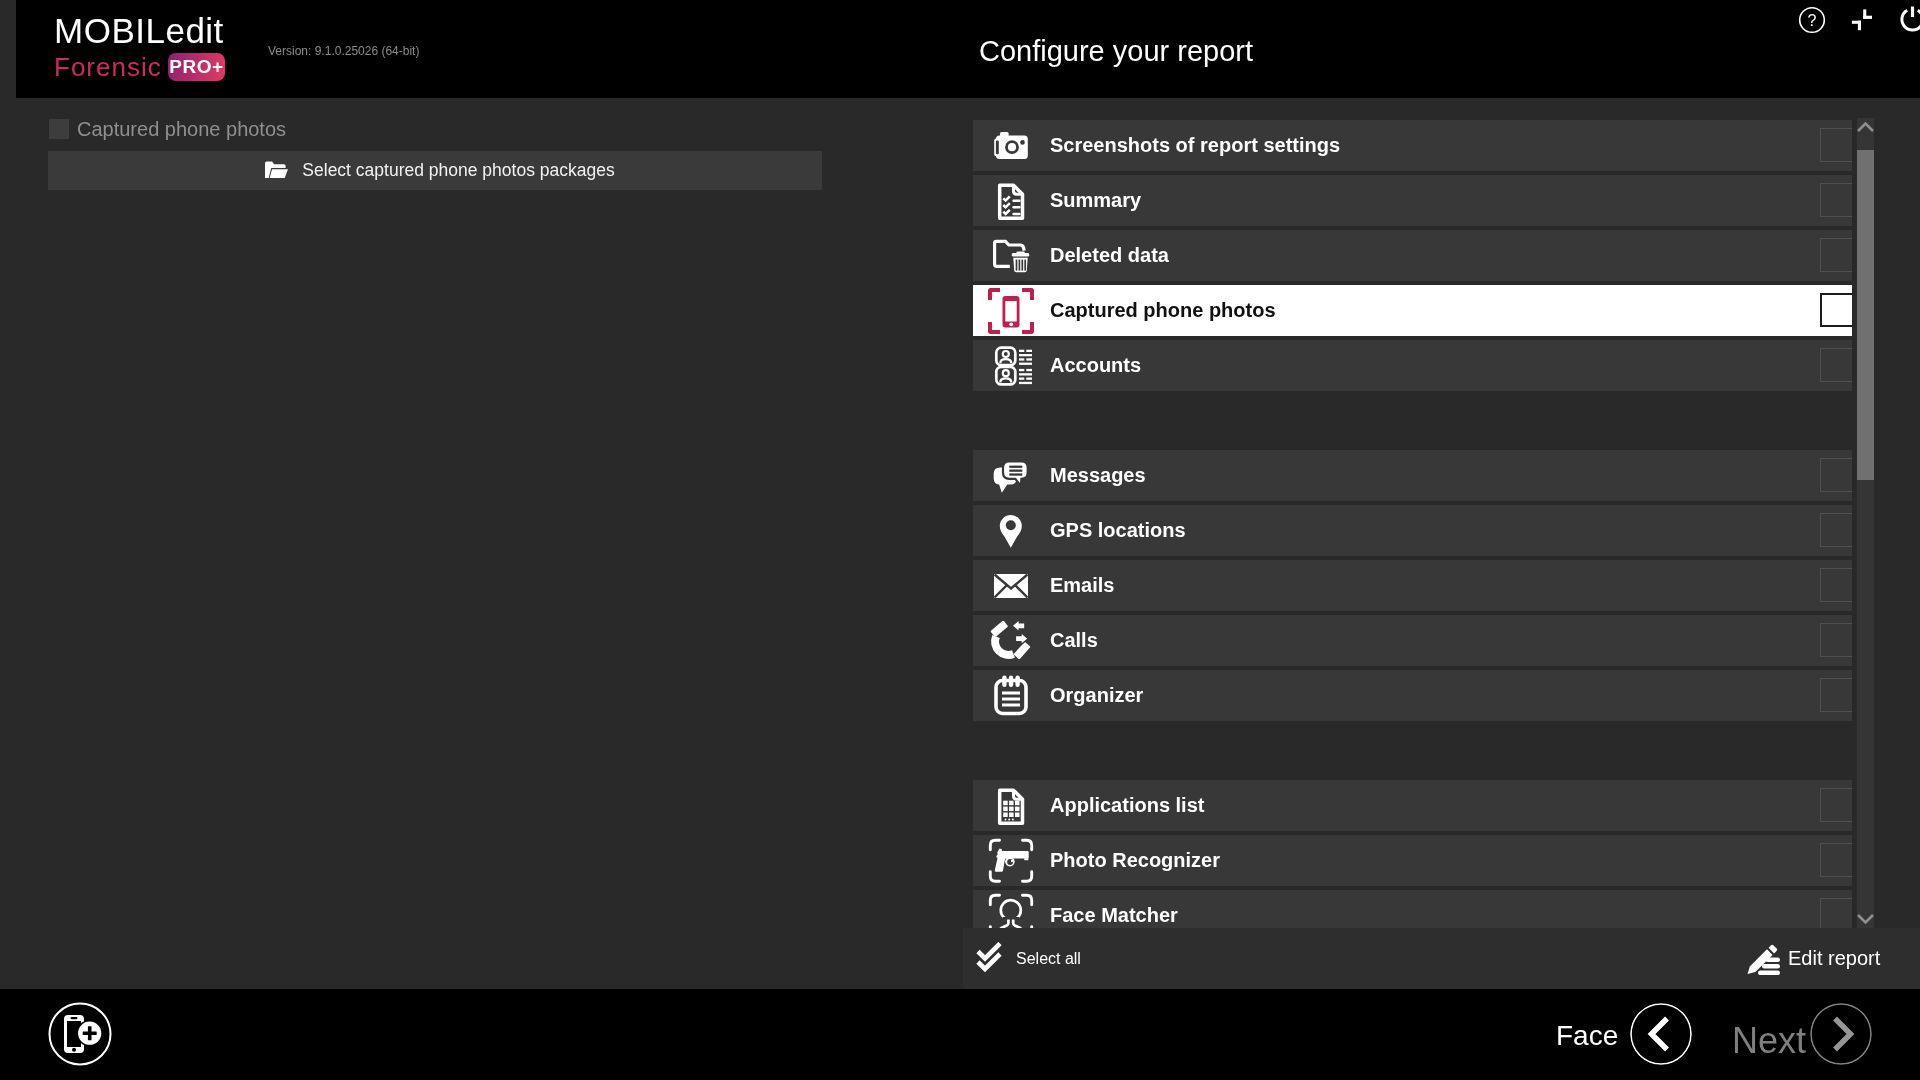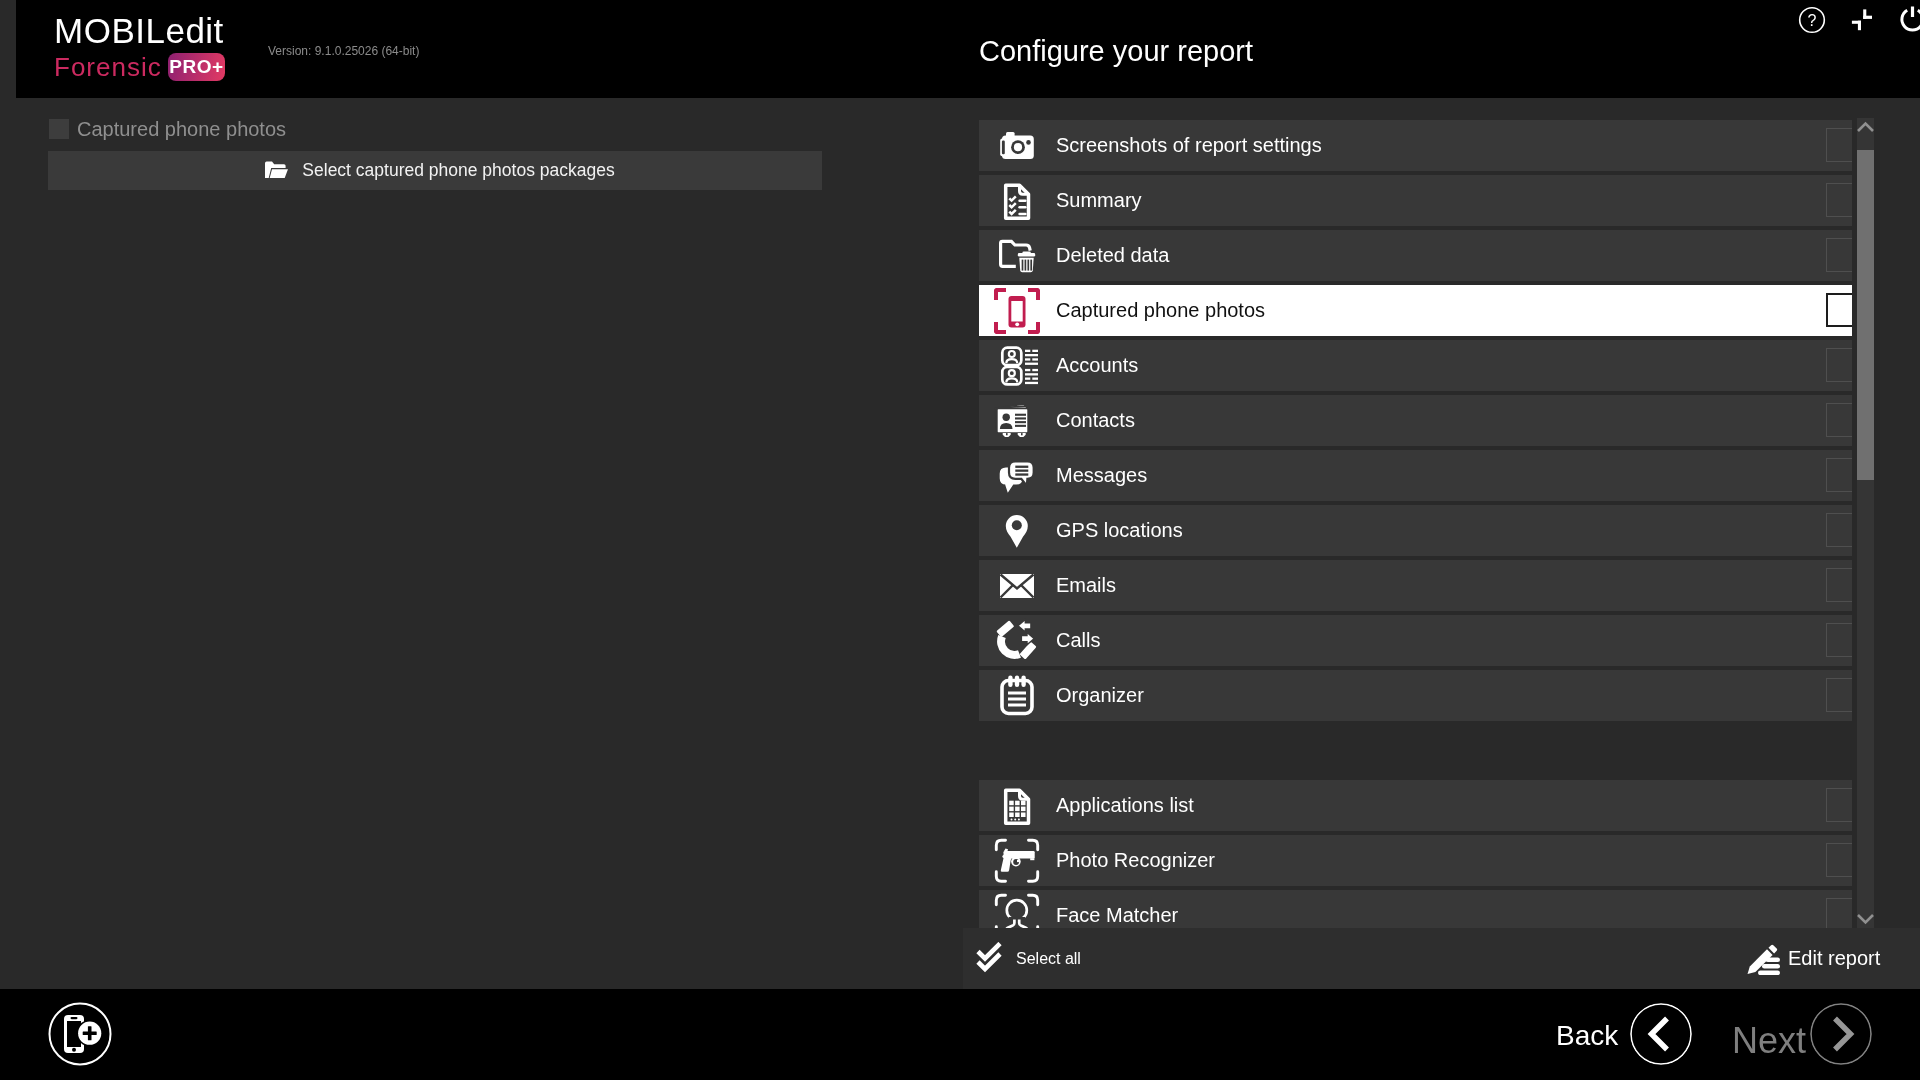--- a/index.html
+++ b/index.html
@@ -15,21 +15,21 @@
 .version { left:252px; top:44px; font-size:12px; color:#8b8b8b; }
 .title { left:963px; top:35px; font-size:29px; color:#fff; }
 
 .lchk { left:49px; top:119px; width:20px; height:20px; background:#3d3d3d; }
 .llab { left:77px; top:118px; font-size:20px; color:#8f8f8f; }
 .lbar { left:48px; top:151px; width:774px; height:39px; background:#3a3a3a; color:#f2f2f2;
   display:flex; align-items:center; justify-content:center; font-size:17.5px; padding-left:10px; }
 .lbar svg { margin-right:14px; }
 
 #list { left:963px; top:120px; width:889px; height:808px; overflow:hidden; }
-.row { position:absolute; left:16px; width:889px; height:51px; background:#383838; color:#fff; }
+.row { position:absolute; left:10px; width:889px; height:51px; background:#383838; color:#fff;font-weight:bold; }
 .row.sel { background:#fff; color:#111; }
 .row .ic { position:absolute; left:15px; top:2.5px; }
 .row .lbl { position:absolute; left:77px; top:0; height:51px; line-height:51px; font-size:20px; }
 .row .cb { position:absolute; left:847px; top:8px; width:35px; height:34px; border:1px solid #4f4f4f; }
 .row.sel .cb { border:2px solid #1d1d1d; background:#fff; }
 
 .sbtrack { left:1857px; top:118px; width:17px; height:817px; background:#353535; }
 .sbthumb { left:1857px; top:150px; width:17px; height:330px; background:#707070; }
 
 #selbar { left:963px; top:928px; width:957px; height:61px; background:#2e2e2e; color:#fff; }
@@ -152,39 +152,20 @@
           <rect x="38.3" y="6.7" width="5.7" height="2.3" fill="#fff"></rect>
       <rect x="31" y="11" width="13" height="2.3" fill="#fff"></rect>
       <rect x="31" y="15.3" width="5.3" height="2.3" fill="#fff"></rect>
           <rect x="38.3" y="15.3" width="5.7" height="2.3" fill="#fff"></rect>
       <rect x="31" y="19.6" width="13" height="2.3" fill="#fff"></rect>
     </g>
   </svg>
       <span class="lbl">Accounts</span>
       <span class="cb"></span>
     </div>
-    <div class="row" style="top:275px">
-      <svg class="ic" width="46" height="46" viewBox="0 0 46 46">
-    <rect x="3.4" y="10" width="31.4" height="24.5" rx="1.5" fill="#fff" stroke="#383838" stroke-width="1.8" transform="rotate(-8.5 5 34.5)"></rect>
-    <rect x="3.1" y="10.1" width="31.4" height="24.6" rx="1.5" fill="#fff" stroke="#383838" stroke-width="1.8" transform="rotate(-4.2 5 34.6)"></rect>
-    <rect x="2.8" y="10.3" width="31.4" height="24.8" rx="1.5" fill="#fff" stroke="#383838" stroke-width="1.8"></rect>
-    <circle cx="12.2" cy="19.3" r="3.7" fill="#383838"></circle>
-    <path d="M5.9 31 q0-6 6.3-6 t6.3 6 z" fill="#383838"></path>
-    <rect x="21" y="15.7" width="11" height="2.1" fill="#383838"></rect>
-    <rect x="21" y="19.4" width="11" height="2.1" fill="#383838"></rect>
-    <rect x="21" y="23.1" width="11" height="2.1" fill="#383838"></rect>
-    <rect x="21" y="26.8" width="11" height="2.1" fill="#383838"></rect>
-    <path d="M8.7 35.1 h8 v1.7 l-2.3 2.3 h-3.4 l-2.3-2.3 z" fill="#fff"></path>
-    <path d="M23.7 35.1 h8 v1.7 l-2.3 2.3 h-3.4 l-2.3-2.3 z" fill="#fff"></path>
-    <rect x="12" y="35.1" width="1.6" height="2.2" fill="#383838"></rect>
-    <rect x="27" y="35.1" width="1.6" height="2.2" fill="#383838"></rect>
-  </svg>
-      <span class="lbl">Contacts</span>
-      <span class="cb"></span>
-    </div>
     <div class="row" style="top:330px">
       <svg class="ic" width="46" height="46" viewBox="0 0 46 46">
     <path d="M12 14.5 q-6.3 0-6.3 6.3 v4.4 q0 6.3 6.3 6.3 h-0.9 l2.7 8.3 5.5-8.3 h3 q6.3 0 6.3-6.3 v-4.4 q0-6.3-6.3-6.3 z" fill="#fff"></path>
     <g>
       <path d="M21.3 8.4 q-6.3 0-6.3 6.3 v4.8 q0 6.3 6.3 6.3 h6 l5.5 7 0.6-7 q6.3 0 6.3-6.3 v-4.8 q0-6.3-6.3-6.3 z" fill="#fff" stroke="#383838" stroke-width="2.2"></path>
       <rect x="21.3" y="12.6" width="13" height="2.3" fill="#383838"></rect>
       <rect x="21.3" y="16.5" width="13" height="2.3" fill="#383838"></rect>
       <rect x="21.3" y="20.4" width="13" height="2.3" fill="#383838"></rect>
     </g>
   </svg>
@@ -315,21 +296,21 @@
     <circle cx="32" cy="32" r="30.5" fill="none" stroke="#fff" stroke-width="2"></circle>
     <rect x="16" y="13" width="20" height="38" rx="4" fill="#fff"></rect>
     <rect x="19" y="19" width="14" height="26" fill="#000"></rect>
     <rect x="22.5" y="15" width="7" height="2.2" rx="1.1" fill="#000"></rect>
     <circle cx="26" cy="47.8" r="2" fill="#000"></circle>
     <circle cx="41.7" cy="31.2" r="13.2" fill="#000"></circle>
     <circle cx="41.7" cy="31.2" r="11.6" fill="#fff"></circle>
     <rect x="34.7" y="29.4" width="14" height="3.6" rx="0.5" fill="#000"></rect>
     <rect x="39.9" y="24.2" width="3.6" height="14" rx="0.5" fill="#000"></rect>
   </svg>
-  <div class="abs backtx">Back</div>
+  <div class="abs backtx">Face</div>
   <svg class="abs circ" style="left:1630px;top:14px" viewBox="0 0 62 62">
     <circle cx="31" cy="31" r="30" fill="none" stroke="#fff" stroke-width="1.6"></circle>
     <path d="M37 15.5 L21.5 31 L37 46.5" fill="none" stroke="#fff" stroke-width="5.5"></path>
   </svg>
   <div class="abs nexttx">Next</div>
   <svg class="abs circ" style="left:1810px;top:14px" viewBox="0 0 62 62">
     <circle cx="31" cy="31" r="30" fill="none" stroke="#828282" stroke-width="1.6"></circle>
     <path d="M25 15.5 L40.5 31 L25 46.5" fill="none" stroke="#969696" stroke-width="5.5"></path>
   </svg>
 </div>

